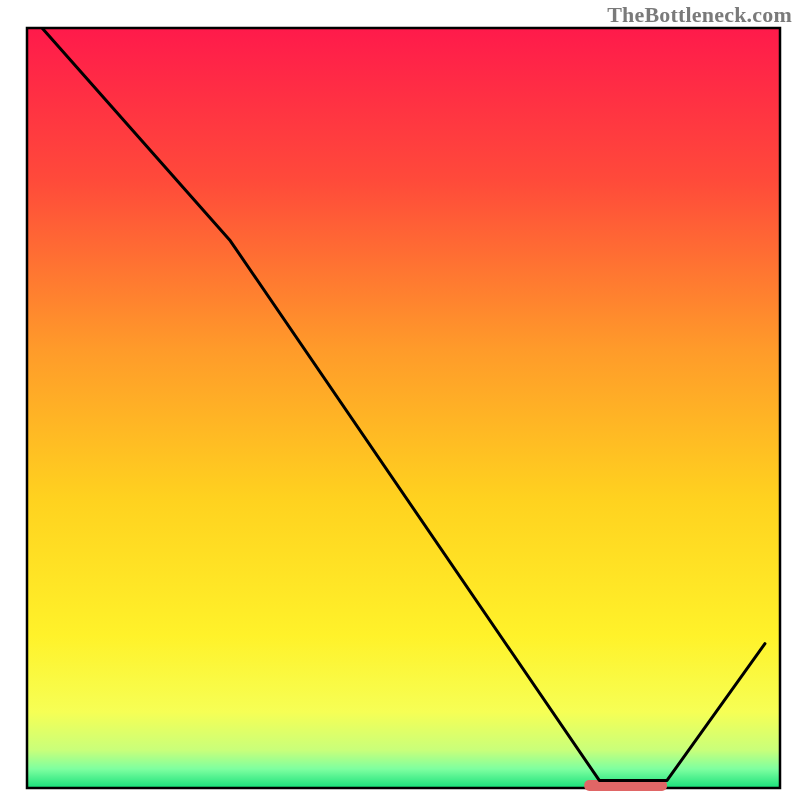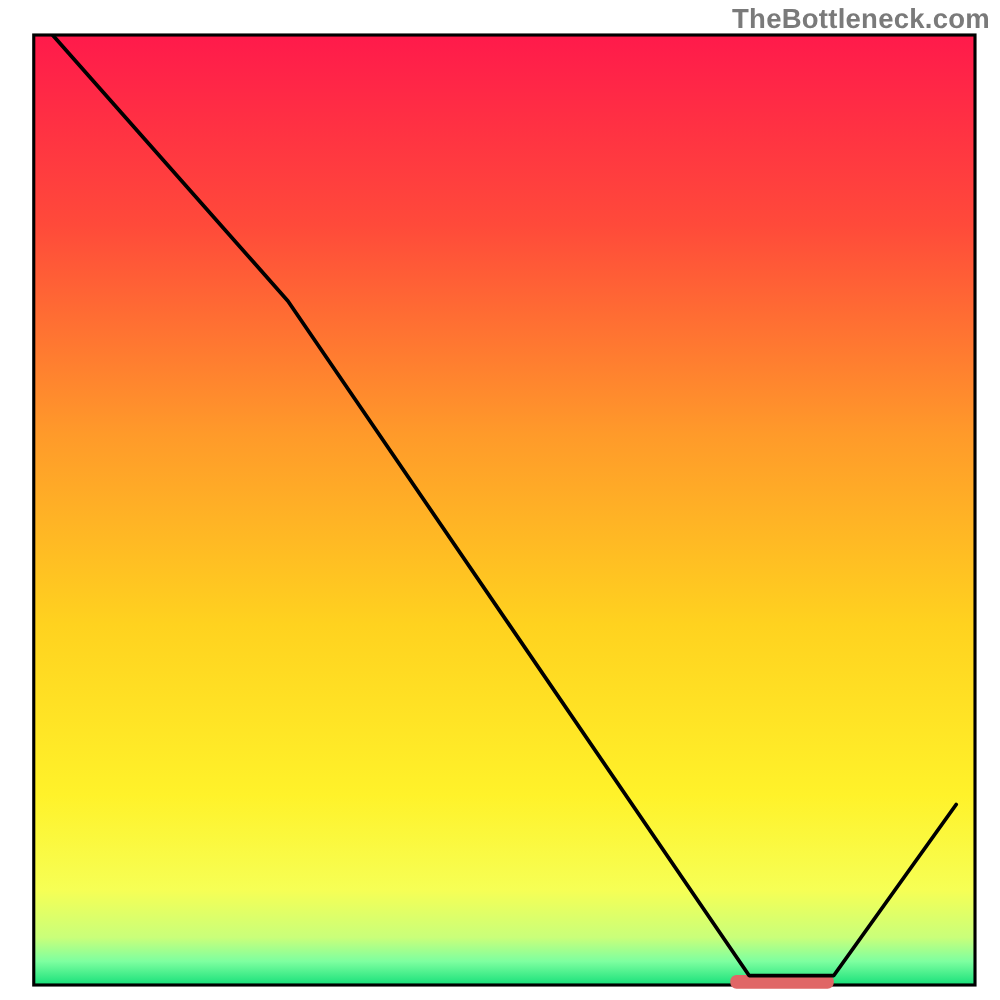--- a/index.html
+++ b/index.html
@@ -12,21 +12,21 @@
   }
   .wrap {
     position: relative;
     width: 800px;
     height: 800px;
   }
   .attribution {
     position: absolute;
     top: 2px;
     right: 8px;
-    font-family: Liberation Sans, sans-serif;
+    font-family: Liberation Serif, serif;
     font-size: 22px;
     font-weight: 600;
     color: #7a7a7a;
     letter-spacing: 0.2px;
   }
   svg.plot {
     position: absolute;
     left: 0;
     top: 0;
     width: 800px;

